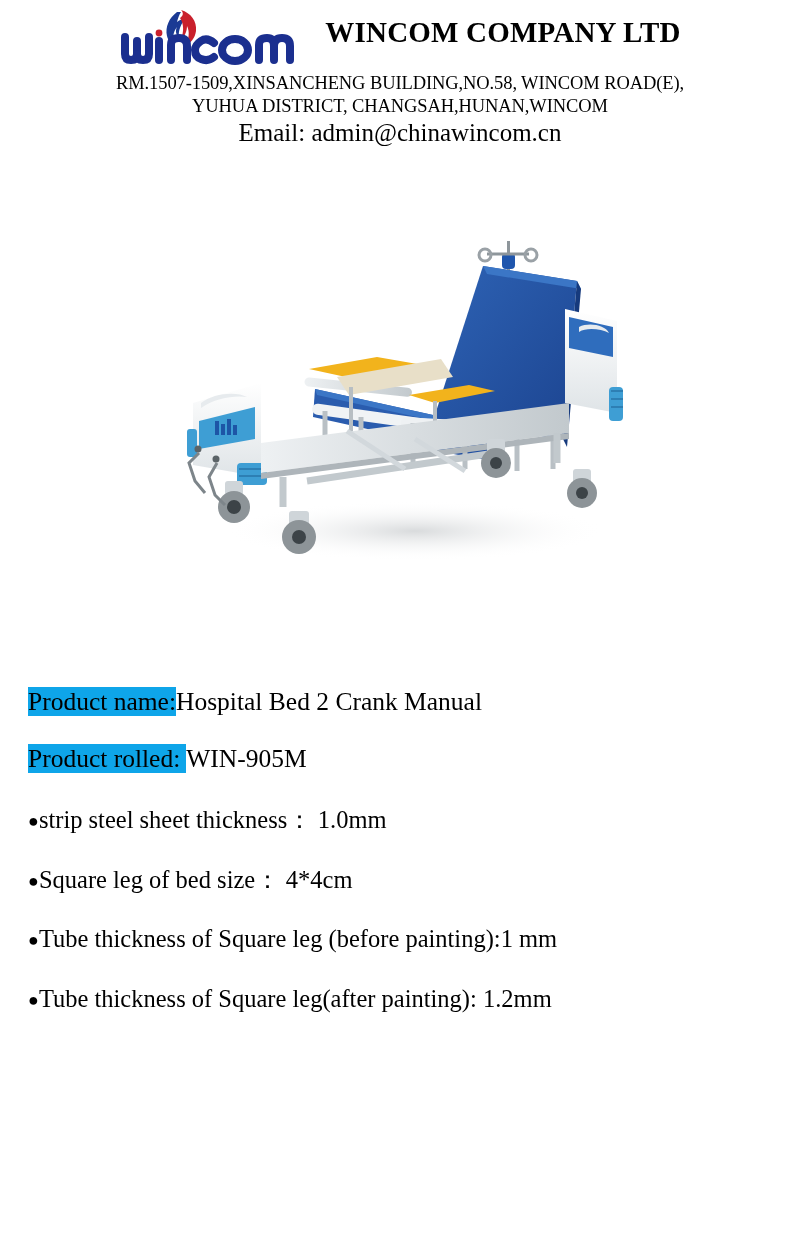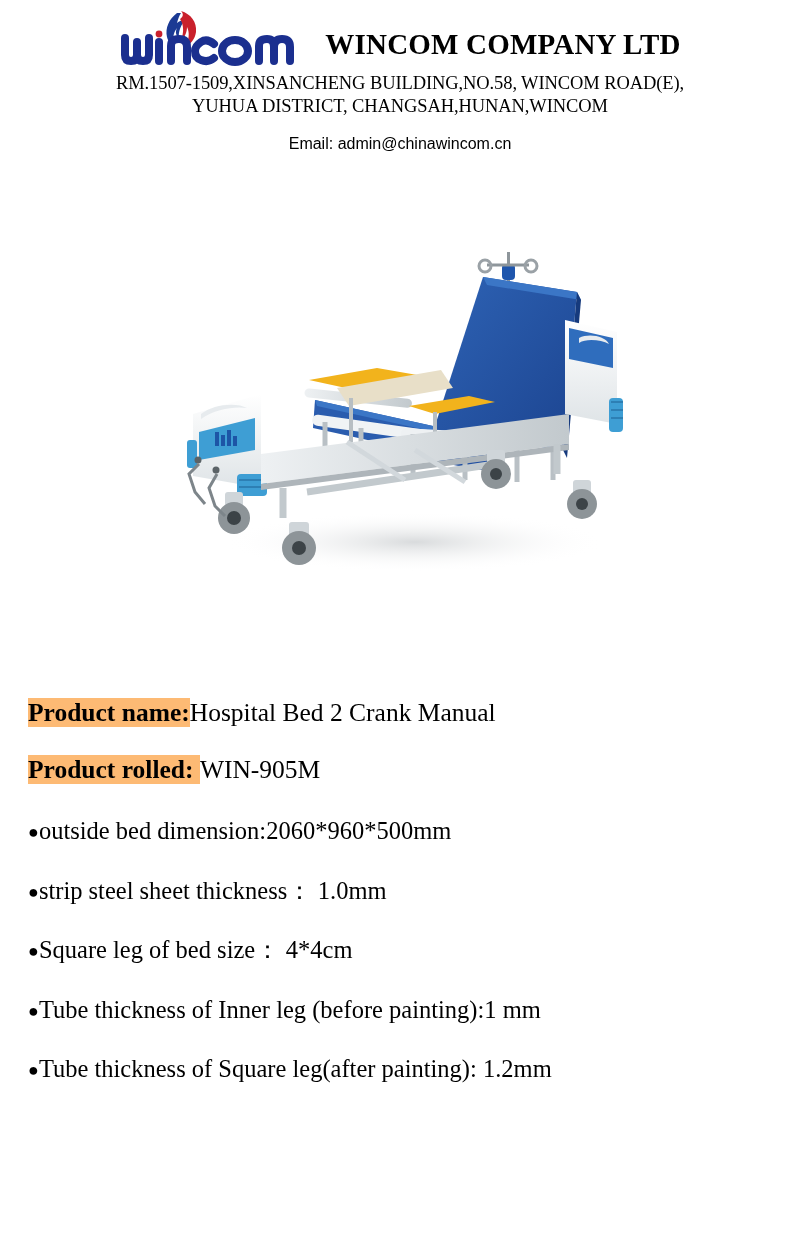--- a/index.html
+++ b/index.html
@@ -18,21 +18,21 @@
   }
 
   
   .header {
     width: 100%;
     padding-top: 6px;
     text-align: center;
   }
   .brandline {
     display: flex;
-    align-items: flex-end;
+    align-items: center;
     justify-content: center;
     gap: 10px;
     height: 62px;
   }
   .logo {
     position: relative;
     width: 196px;
     height: 60px;
     flex: 0 0 auto;
   }
@@ -50,24 +50,24 @@
 
   .addr {
     font-family: "Liberation Serif", "DejaVu Serif", serif;
     font-size: 18.5px;
     line-height: 23px;
     letter-spacing: -0.1px;
     white-space: nowrap;
   }
   .addr.l1 { margin-top: 4px; }
   .email {
-    font-family: Liberation Sans, sans-serif;
-    font-size: 16px;
+    font-family: Liberation Serif, serif;
+    font-size: 25px;
     line-height: 24px;
-    margin-top: 14px;
+    margin-top: 3px;
   }
 
   
   .product-figure {
     position: relative;
     width: 800px;
     height: 470px;
     margin-top: 36px;
   }
   .product-figure svg { display: block; margin: 0 auto; }
@@ -76,22 +76,21 @@
   .spec-block {
     padding: 0 0 0 28px;
     margin-top: 22px;
   }
   .kv-row {
     font-size: 25.5px;
     line-height: 57px;
     white-space: nowrap;
   }
   .hl {
-    background: #fdba74;
-    font-weight: bold;
+    background: #0ea5e9;
   }
   .bullets {
     margin-top: 4px;
   }
   .bullet {
     font-size: 24.5px;
     line-height: 57.5px;
     white-space: nowrap;
   }
   .bullet .dot {
@@ -291,19 +290,18 @@
   <div class="kv-row">
     <span class="hl">Product name:</span><span>Hospital Bed 2 Crank Manual</span>
   </div>
 
   <div class="kv-row">
     <span class="hl">Product rolled: </span><span>WIN-905M</span>
   </div>
 
 
   <div class="bullets">
-    <div class="bullet"><span class="dot">●</span><span>outside bed dimension:2060*960*500mm</span></div>
     <div class="bullet"><span class="dot">●</span><span>strip steel sheet thickness： 1.0mm</span></div>
     <div class="bullet"><span class="dot">●</span><span>Square leg of bed size： 4*4cm</span></div>
-    <div class="bullet"><span class="dot">●</span><span>Tube thickness of Inner leg (before painting):1 mm</span></div>
+    <div class="bullet"><span class="dot">●</span><span>Tube thickness of Square leg (before painting):1 mm</span></div>
     <div class="bullet"><span class="dot">●</span><span>Tube thickness of Square leg(after painting): 1.2mm</span></div>
   </div>
 </div>
 
 </body></html>

